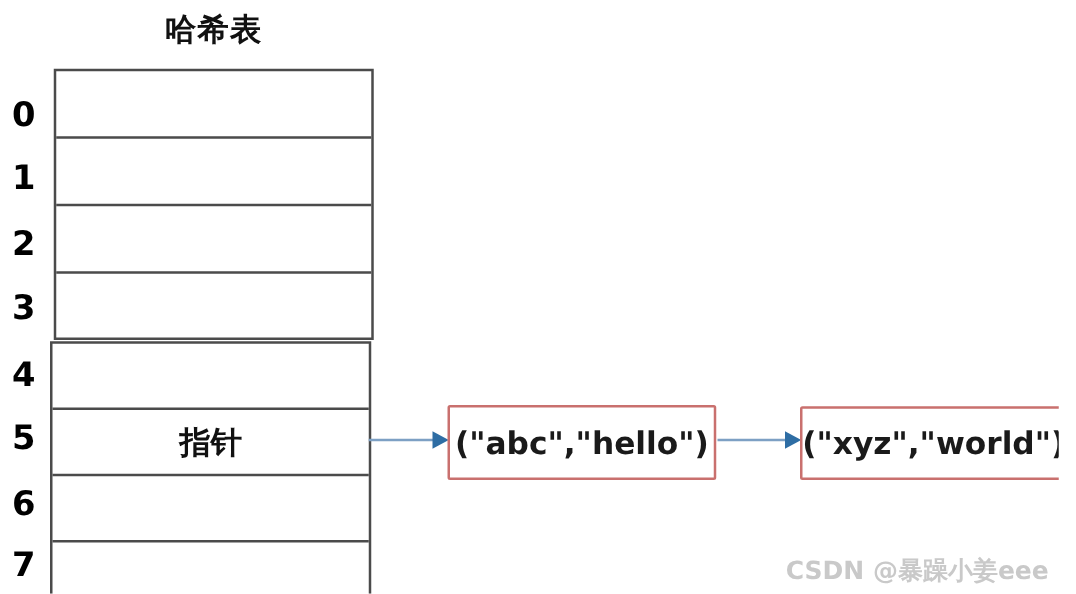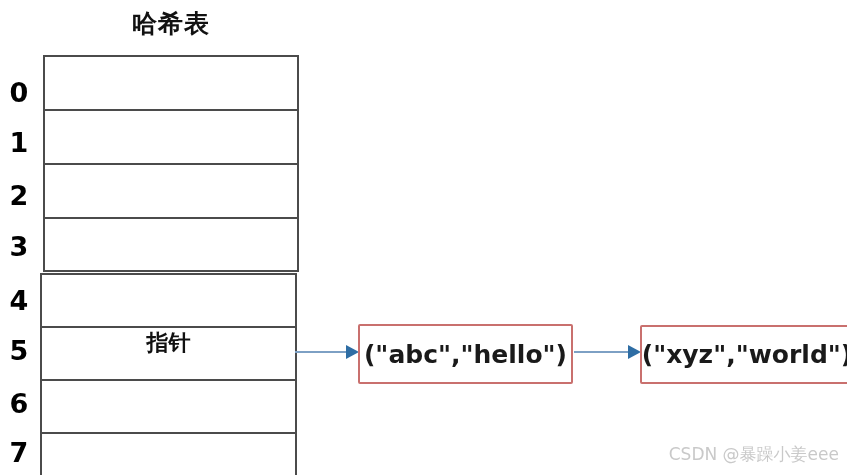--- a/index.html
+++ b/index.html
@@ -28,22 +28,22 @@
   .tbl {
     position:absolute; background:#fff;
     border:2px solid #4b4b4b; box-sizing:border-box;
   }
   .tbl-top    { left:43px; top:55px;  width:256px; height:217px; }
   .tbl-bottom { left:40px; top:273px; width:257px; height:216px; }
   .tbl-top .row    { height:54px; box-sizing:border-box; border-bottom:2px solid #4b4b4b; }
   .tbl-bottom .row { height:53px; box-sizing:border-box; border-bottom:2px solid #4b4b4b; }
   .row.last { border-bottom:none; height:56px; }
   .pointer-cell {
-    display:flex; justify-content:center;
-    font-size:22px; font-weight:bold; color:#111;
+    display:flex; align-items:center; justify-content:center;
+    font-size:25px; font-weight:bold; color:#111;
   }
 
   
   .arrow-line { position:absolute; height:2px; background:#7da0c4; }
   .arrow1-line { left:295px; top:351px; width:53px; }
   .arrow2-line { left:574px; top:351px; width:56px; }
   .arrow-head {
     position:absolute; width:0; height:0;
     border-top:7px solid transparent; border-bottom:7px solid transparent;
     border-left:13px solid #2e6da4;
@@ -57,21 +57,21 @@
     border-radius:2px; box-sizing:border-box;
     display:flex; align-items:center; justify-content:center;
     font-size:25px; font-weight:bold; color:#1a1a1a; white-space:nowrap;
   }
   .node1 { left:358px; top:324px; width:215px; height:60px; }
   .node2 { left:640px; top:325px; width:214px; height:59px; }
 
   
   .watermark {
     position:absolute; right:8px; top:443px;
-    font-size:17px; color:#c9c9c9; font-weight:normal;
+    font-size:20px; color:#c9c9c9; font-weight:bold;
   }
 </style>
 </head>
 <body>
 
 <div class="stage">
 
   <div class="title">哈希表</div>
 
   <div class="idx idx-0">0</div>

